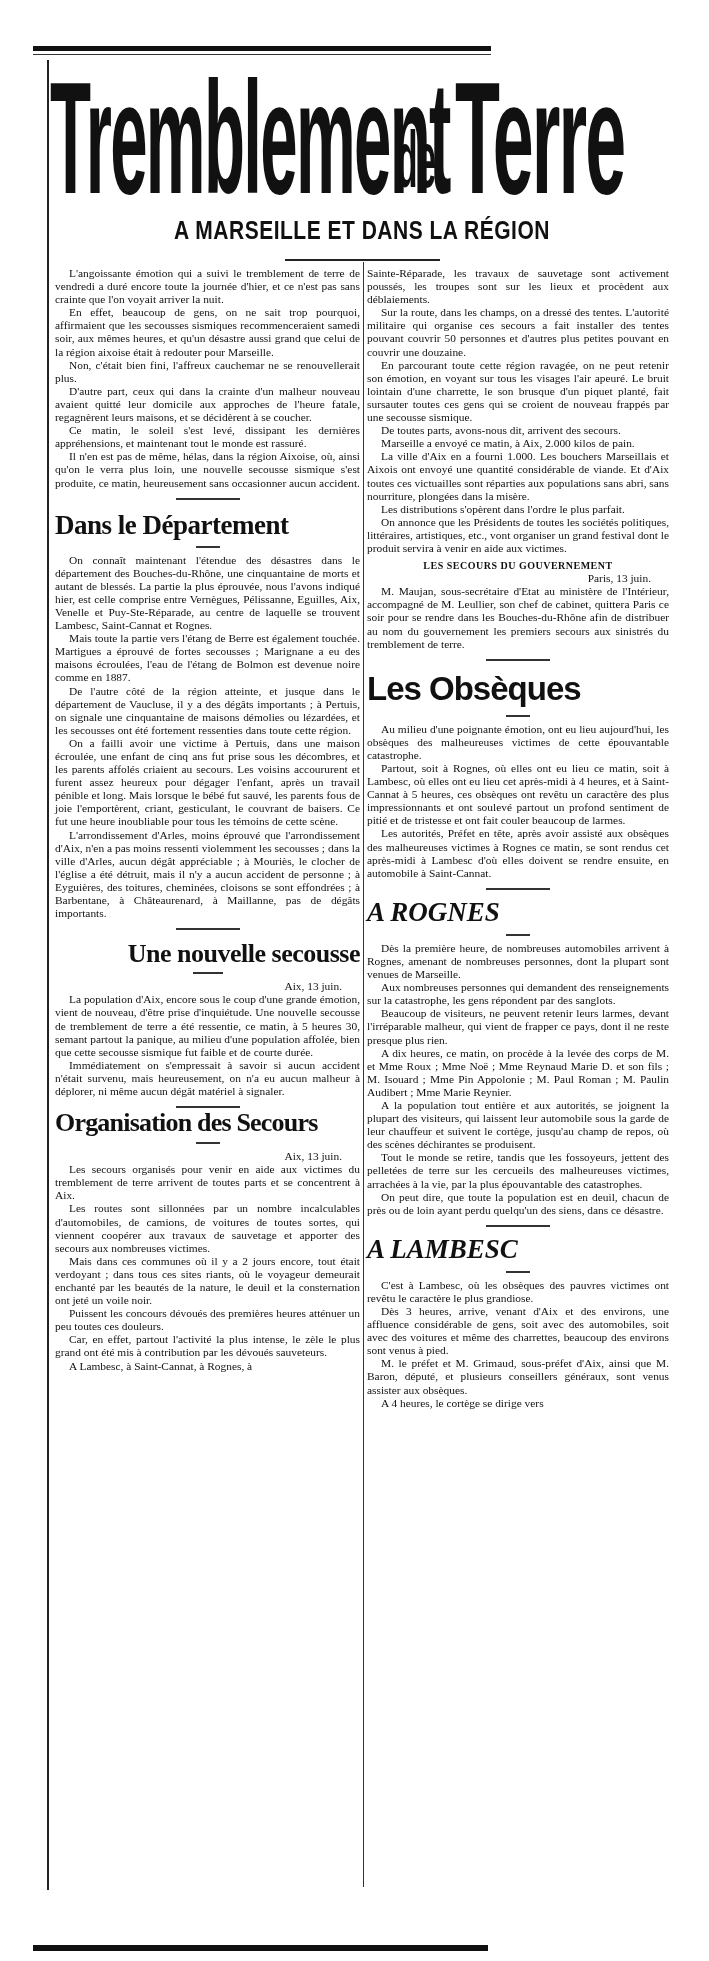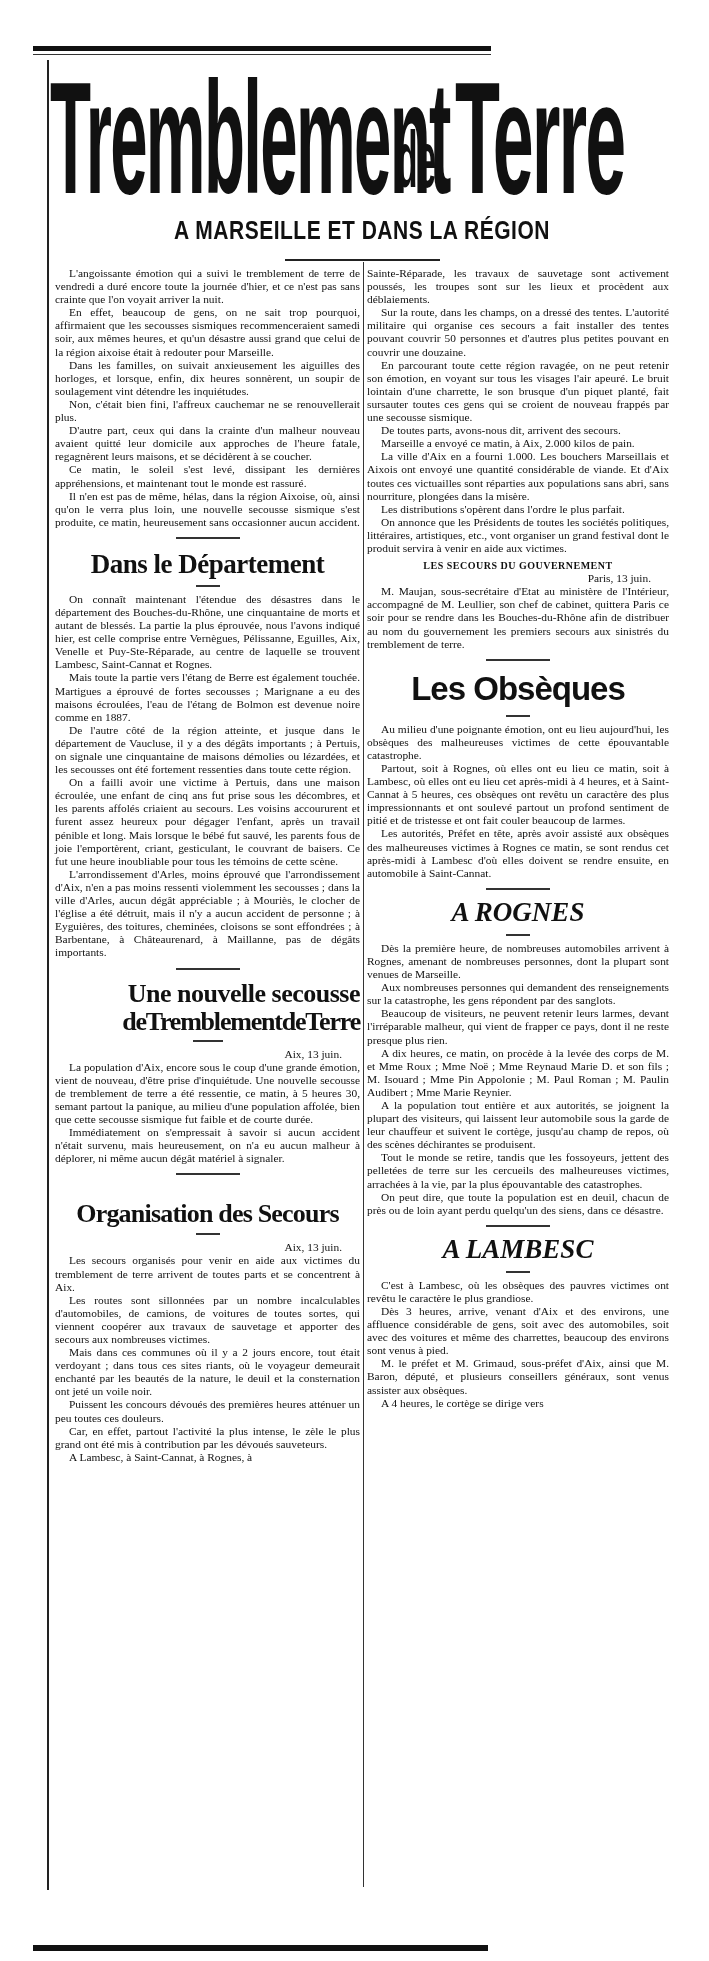--- a/index.html
+++ b/index.html
@@ -17,24 +17,24 @@
                         transform: scale(0.44, 1.0); transform-origin: left top; white-space: nowrap; letter-spacing: -2px; }
   .subhead { position: absolute; left: 52px; top: 223px; width: 440px; text-align: center;
              font-family: "Liberation Sans", "DejaVu Sans", sans-serif; font-weight: bold; font-size: 20px;
              letter-spacing: 0.5px; transform: scaleY(1.25); transform-origin: center top; }
   .subhead-rule { position: absolute; left: 283px; top: 255px; width: 156px; height: 2px; background: #222; }
   .col { position: absolute; font-size: 11.4px; line-height: 13.1px; text-align: justify; }
   .col-left { left: 55px; top: 267px; width: 305px; }
   .col-right { left: 367px; top: 267px; width: 302px; }
   .col p { margin: 0; text-indent: 14px; hyphens: manual; }
   .col .dateline { text-align: right; margin: 2px 18px 0 0; text-indent: 0; }
-  .sec-h { text-align: center; font-weight: bold; margin: 0; }
+  .sec-h { text-align: left; font-weight: bold; margin: 0; }
   .h-dept { font-size: 27px; line-height: 30px; margin: 10px 0 6px; letter-spacing: -0.5px; }
   .h-nouvelle { font-size: 26px; line-height: 28px; margin: 10px 0 4px; text-align: right; padding-left: 8px; letter-spacing: -0.5px; }
-  .h-org { font-size: 26px; line-height: 30px; margin: 24px 0 4px; letter-spacing: -0.8px; }
+  .h-org { font-size: 26px; line-height: 30px; margin: 0 0 4px; letter-spacing: -0.8px; }
   .h-obs { font-family: "Liberation Sans", "DejaVu Sans", sans-serif; font-weight: 900; font-size: 33px; line-height: 40px; margin: 8px 0 6px; letter-spacing: -1px; }
   .h-rognes, .h-lambesc { font-size: 27px; line-height: 32px; margin: 6px 0 6px; font-style: italic; }
   .h-gov { font-size: 10px; font-weight: bold; letter-spacing: 0.5px; margin: 4px 0 0; text-align: center; }
   .rule-mid { width: 64px; height: 2px; background: #333; margin: 8px auto 0; }
   .rule-below { width: 24px; height: 2px; background: #333; margin: 2px auto 6px; }
 </style>
 </head>
 <body>
 
 <div class="page">
@@ -51,42 +51,40 @@
   <div style="position:absolute;left:397px;top:120px;font-family:'Liberation Sans',sans-serif;font-weight:bold;font-size:80px;line-height:80px;transform:scale(0.42,1);transform-origin:left top;">de</div>
     <div style="position:absolute;left:455px;top:58px;font-family:'Liberation Sans',sans-serif;font-weight:bold;font-size:160px;line-height:160px;transform:scale(0.46,1);transform-origin:left top;letter-spacing:-4px;white-space:nowrap;">Terre</div>
 
   <div class="subhead" style="left:52px;width:620px;top:215px;font-size:21px;">A MARSEILLE ET DANS LA RÉGION</div>
   <div class="subhead-rule" style="left:285px;top:259px;width:155px;"></div>
 
   <div class="col col-left">
     <div>
       <p>L'angoissante émotion qui a suivi le tremblement de terre de vendredi a duré encore toute la journée d'hier, et ce n'est pas sans crainte que l'on voyait arriver la nuit.</p>
       <p>En effet, beaucoup de gens, on ne sait trop pourquoi, affirmaient que les secousses sismiques recommenceraient samedi soir, aux mêmes heures, et qu'un désastre aussi grand que celui de la région aixoise était à redouter pour Marseille.</p>
-      <p>Dans les familles, on suivait anxieusement les aiguilles des horloges, et lorsque, enfin, dix heures sonnèrent, un soupir de soulagement vint détendre les inquiétudes.</p>
       <p>Non, c'était bien fini, l'affreux cauchemar ne se renouvellerait plus.</p>
       <p>D'autre part, ceux qui dans la crainte d'un malheur nouveau avaient quitté leur domicile aux approches de l'heure fatale, regagnèrent leurs maisons, et se décidèrent à se coucher.</p>
       <p>Ce matin, le soleil s'est levé, dissipant les dernières appréhensions, et maintenant tout le monde est rassuré.</p>
       <p>Il n'en est pas de même, hélas, dans la région Aixoise, où, ainsi qu'on le verra plus loin, une nouvelle secousse sismique s'est produite, ce matin, heureusement sans occasionner aucun accident.</p>
     </div>
 
     <div class="rule-mid"></div>
     <h2 class="sec-h h-dept">Dans le Département</h2>
     <div class="rule-below"></div>
     <div>
       <p>On connaît maintenant l'étendue des désastres dans le département des Bouches-du-Rhône, une cinquantaine de morts et autant de blessés. La partie la plus éprouvée, nous l'avons indiqué hier, est celle comprise entre Vernègues, Pélissanne, Eguilles, Aix, Venelle et Puy-Ste-Réparade, au centre de laquelle se trouvent Lambesc, Saint-Cannat et Rognes.</p>
       <p>Mais toute la partie vers l'étang de Berre est également touchée. Martigues a éprouvé de fortes secousses ; Marignane a eu des maisons écroulées, l'eau de l'étang de Bolmon est devenue noire comme en 1887.</p>
       <p>De l'autre côté de la région atteinte, et jusque dans le département de Vaucluse, il y a des dégâts importants ; à Pertuis, on signale une cinquantaine de maisons démolies ou lézardées, et les secousses ont été fortement ressenties dans toute cette région.</p>
       <p>On a failli avoir une victime à Pertuis, dans une maison écroulée, une enfant de cinq ans fut prise sous les décombres, et les parents affolés criaient au secours. Les voisins accoururent et furent assez heureux pour dégager l'enfant, après un travail pénible et long. Mais lorsque le bébé fut sauvé, les parents fous de joie l'emportèrent, criant, gesticulant, le couvrant de baisers. Ce fut une heure inoubliable pour tous les témoins de cette scène.</p>
       <p>L'arrondissement d'Arles, moins éprouvé que l'arrondissement d'Aix, n'en a pas moins ressenti violemment les secousses ; dans la ville d'Arles, aucun dégât appréciable ; à Mouriès, le clocher de l'église a été détruit, mais il n'y a aucun accident de personne ; à Eyguières, des toitures, cheminées, cloisons se sont effondrées ; à Barbentane, à Châteaurenard, à Maillanne, pas de dégâts importants.</p>
     </div>
 
     <div class="rule-mid"></div>
     <h2 class="sec-h h-nouvelle">
       <span style="display:block">Une nouvelle secousse</span>
-      <span style="display:block;padding-left:8px;letter-spacing:-1.2px">deTremblementdeTerre</span>
     </h2>
     <div class="rule-below" style="width:30px"></div>
     <div>
       <p class="dateline">Aix, 13 juin.</p>
       <p>La population d'Aix, encore sous le coup d'une grande émotion, vient de nouveau, d'être prise d'inquiétude. Une nouvelle secousse de tremblement de terre a été ressentie, ce matin, à 5 heures 30, semant partout la panique, au milieu d'une population affolée, bien que cette secousse sismique fut faible et de courte durée.</p>
       <p>Immédiatement on s'empressait à savoir si aucun accident n'était survenu, mais heureusement, on n'a eu aucun malheur à déplorer, ni même aucun dégât matériel à signaler.</p>
     </div>
 
     <div class="rule-mid"></div>
     <h2 class="sec-h h-org">Organisation des Secours</h2>

